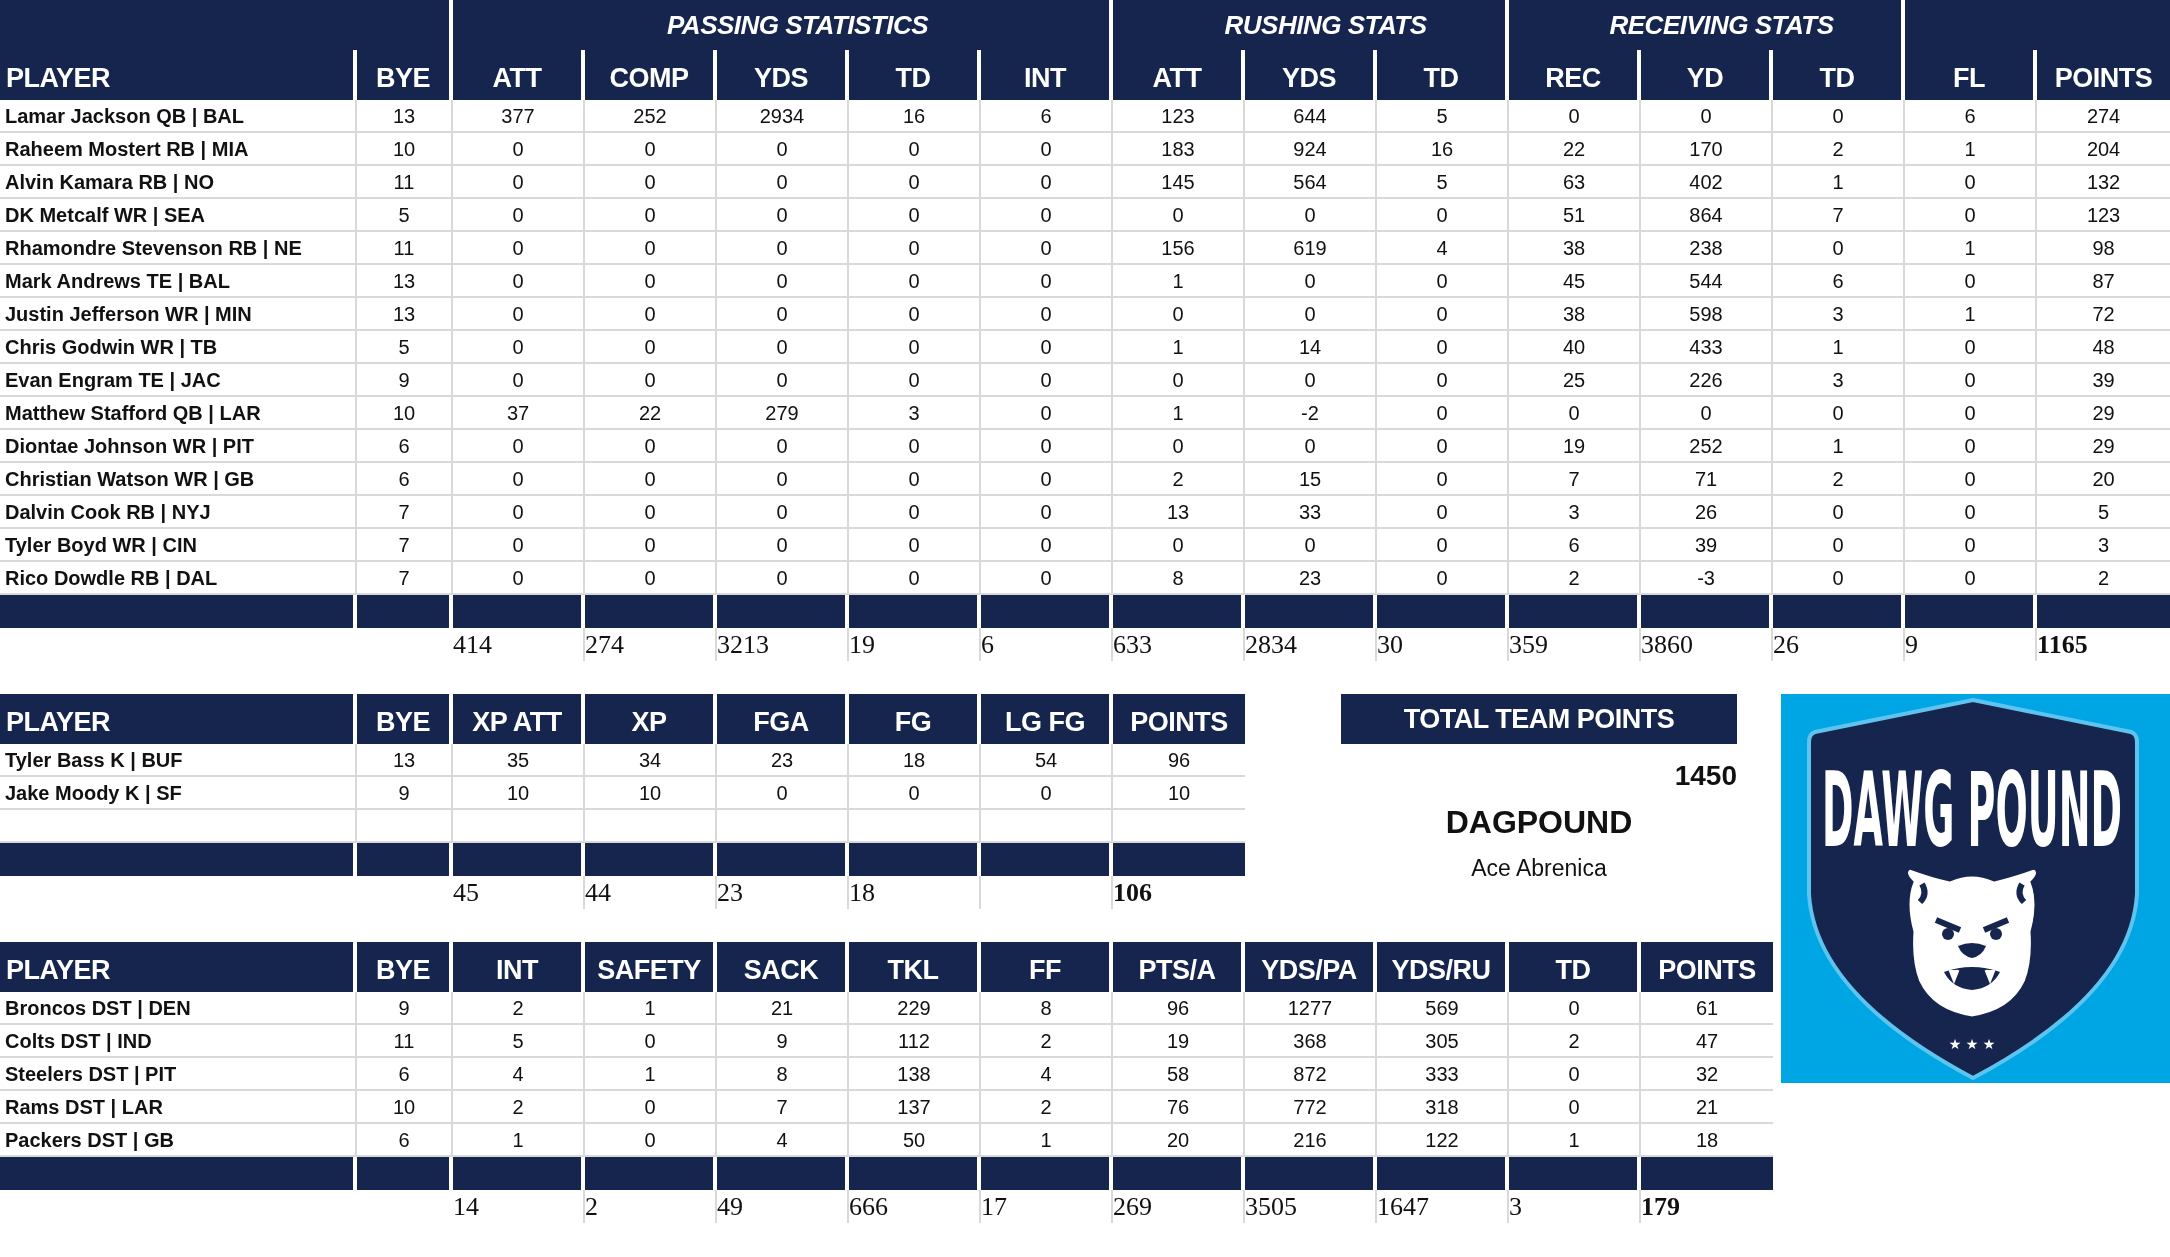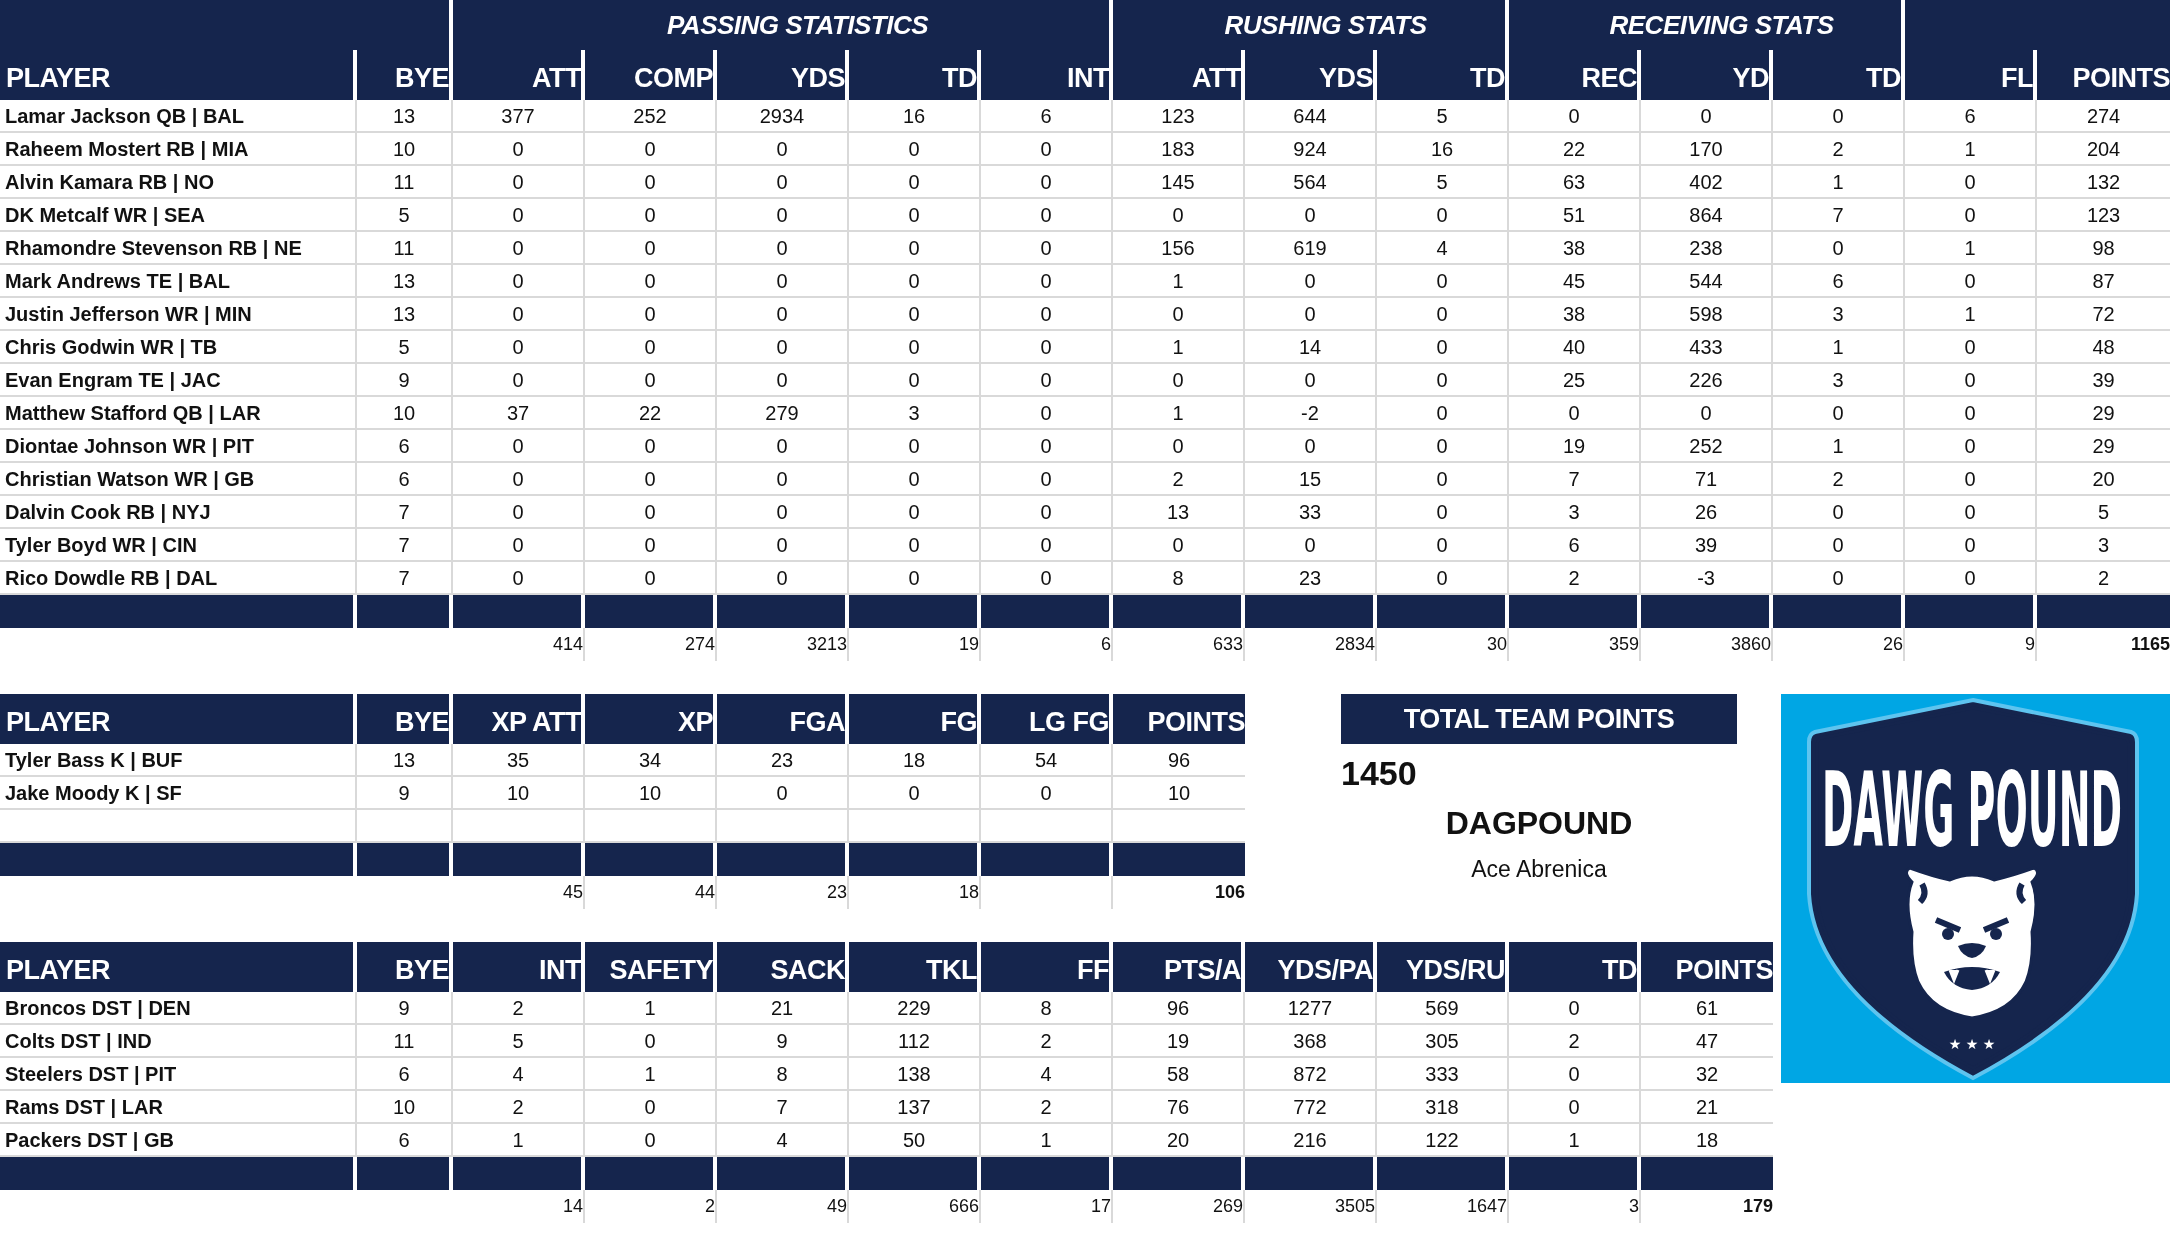--- a/index.html
+++ b/index.html
@@ -3,42 +3,42 @@
 <meta charset="utf-8">
 <style>
   * { box-sizing: border-box; margin: 0; padding: 0; }
   html, body { width: 2170px; height: 1257px; background: #ffffff; overflow: hidden; }
   body { position: relative; font-family: "Liberation Sans", "DejaVu Sans", sans-serif; color: #111; }
 
   .tbl { position: absolute; left: 0; border-collapse: separate; border-spacing: 0; table-layout: fixed; }
   .tbl td, .tbl th { overflow: hidden; white-space: nowrap; }
 
   
-  .hdr { background: #15254d; color: #fff; font-weight: bold; font-size: 27px; height: 50px; text-align: right; vertical-align: bottom; padding-bottom: 6px; border-right: 4px solid #fff; letter-spacing: -0.5px; }
+  .hdr { background: #15254d; color: #fff; font-weight: bold; font-size: 27px; height: 50px; text-align: center; vertical-align: bottom; padding-bottom: 6px; border-right: 4px solid #fff; letter-spacing: -0.5px; }
   .hdr.first { text-align: left; padding-left: 6px; }
   .hdr.last { border-right: none; }
   .grp { background: #15254d; color: #fff; font-weight: bold; font-style: italic; font-size: 26px; height: 50px; text-align: center; vertical-align: middle; border-right: 4px solid #fff; letter-spacing: -0.5px; padding-left: 33px; }
   .grp.last { border-right: none; }
 
   
   .row td { height: 33px; font-size: 20px; text-align: center; vertical-align: middle; border-right: 2px solid #d9d9d9; border-bottom: 2px solid #d9d9d9; line-height: 1; }
   .row td.name { text-align: left; padding-left: 5px; font-weight: bold; }
   .row td.lastc { border-right: none; }
 
   .bar td { height: 33px; background: #15254d; border-right: 4px solid #fff; }
   .bar td.lastc { border-right: none; }
 
-  .tot td { height: 33px; font-size: 18px; text-align: right; vertical-align: middle; border-right: 2px solid #d9d9d9; }
+  .tot td { height: 33px; font-size: 26px; text-align: left; vertical-align: middle; border-right: 2px solid #d9d9d9; font-family: Liberation Serif, serif; }
   .tot td.nob { border-right: none; }
   .tot td.bold { font-weight: bold; }
 
   
   #team-box { position: absolute; left: 1341px; top: 694px; width: 396px; }
   #team-box .tb-hdr { background: #15254d; color: #fff; font-weight: bold; font-size: 27px; height: 50px; line-height: 50px; text-align: center; letter-spacing: -0.5px; }
-  #team-box .tb-total { font-weight: bold; font-size: 34px; text-align: left; margin-top: 10px; }
+  #team-box .tb-total { font-weight: bold; font-size: 28px; text-align: right; margin-top: 16px; }
   #team-box .tb-name { font-weight: bold; font-size: 32px; text-align: center; margin-top: 12px; }
   #team-box .tb-owner { font-weight: normal; font-size: 23px; text-align: center; margin-top: 14px; }
 
   #logo { position: absolute; left: 1781px; top: 694px; width: 414px; height: 389px; background: #00a6e4; }
 </style>
 </head>
 <body>
 
 <table class="tbl" id="offense-table" style="top:0; width:2170px;">
   <colgroup>

